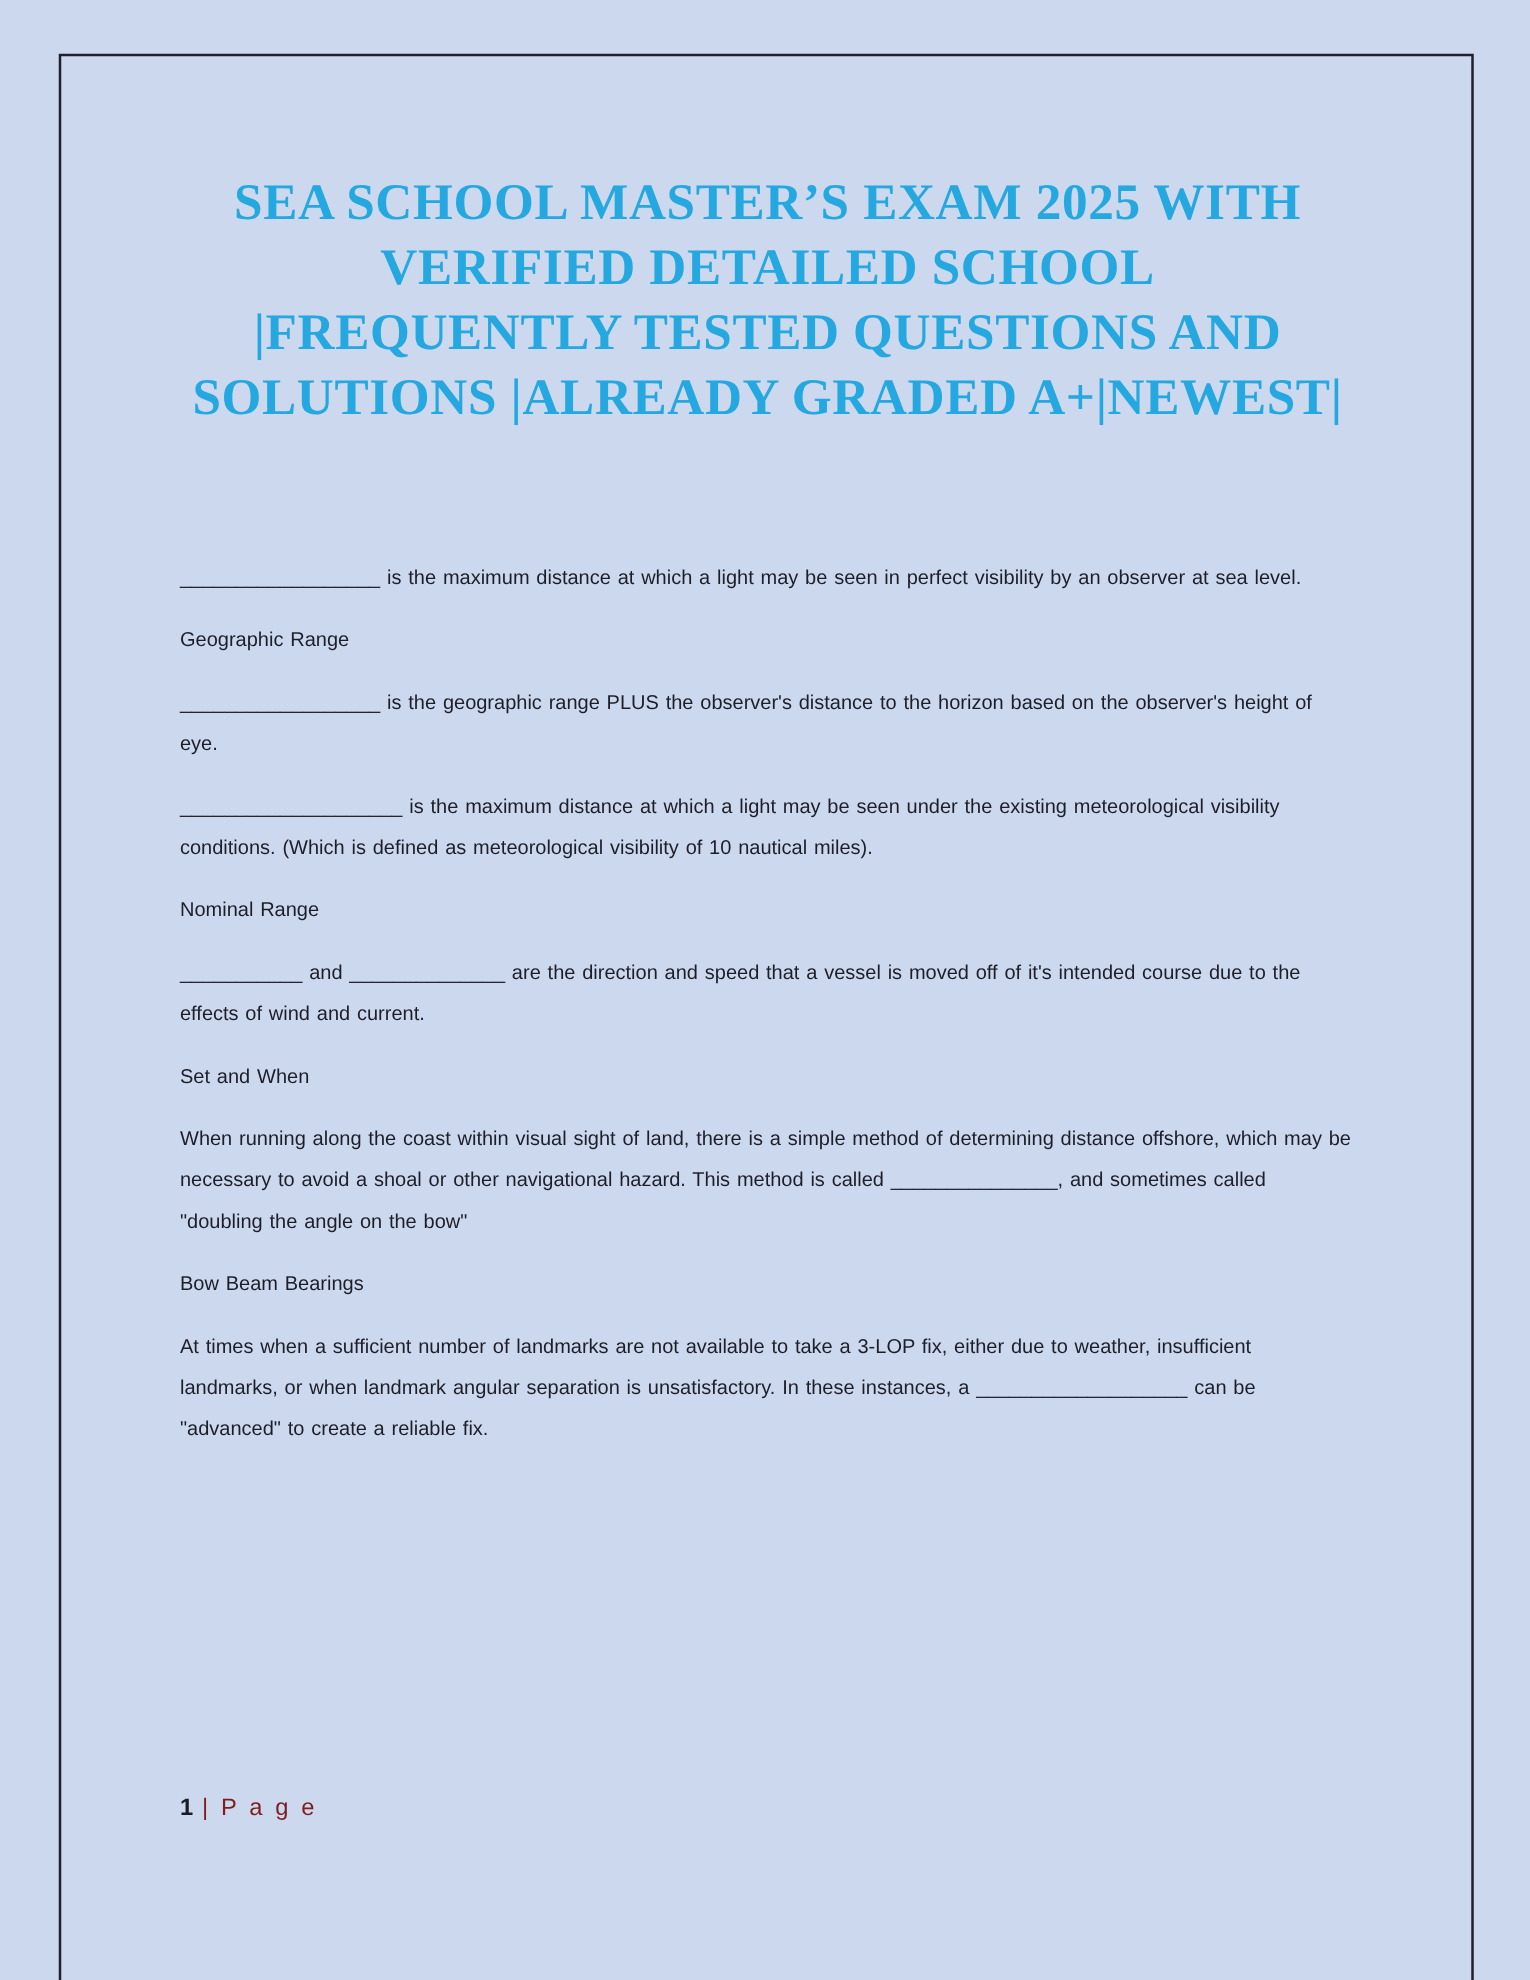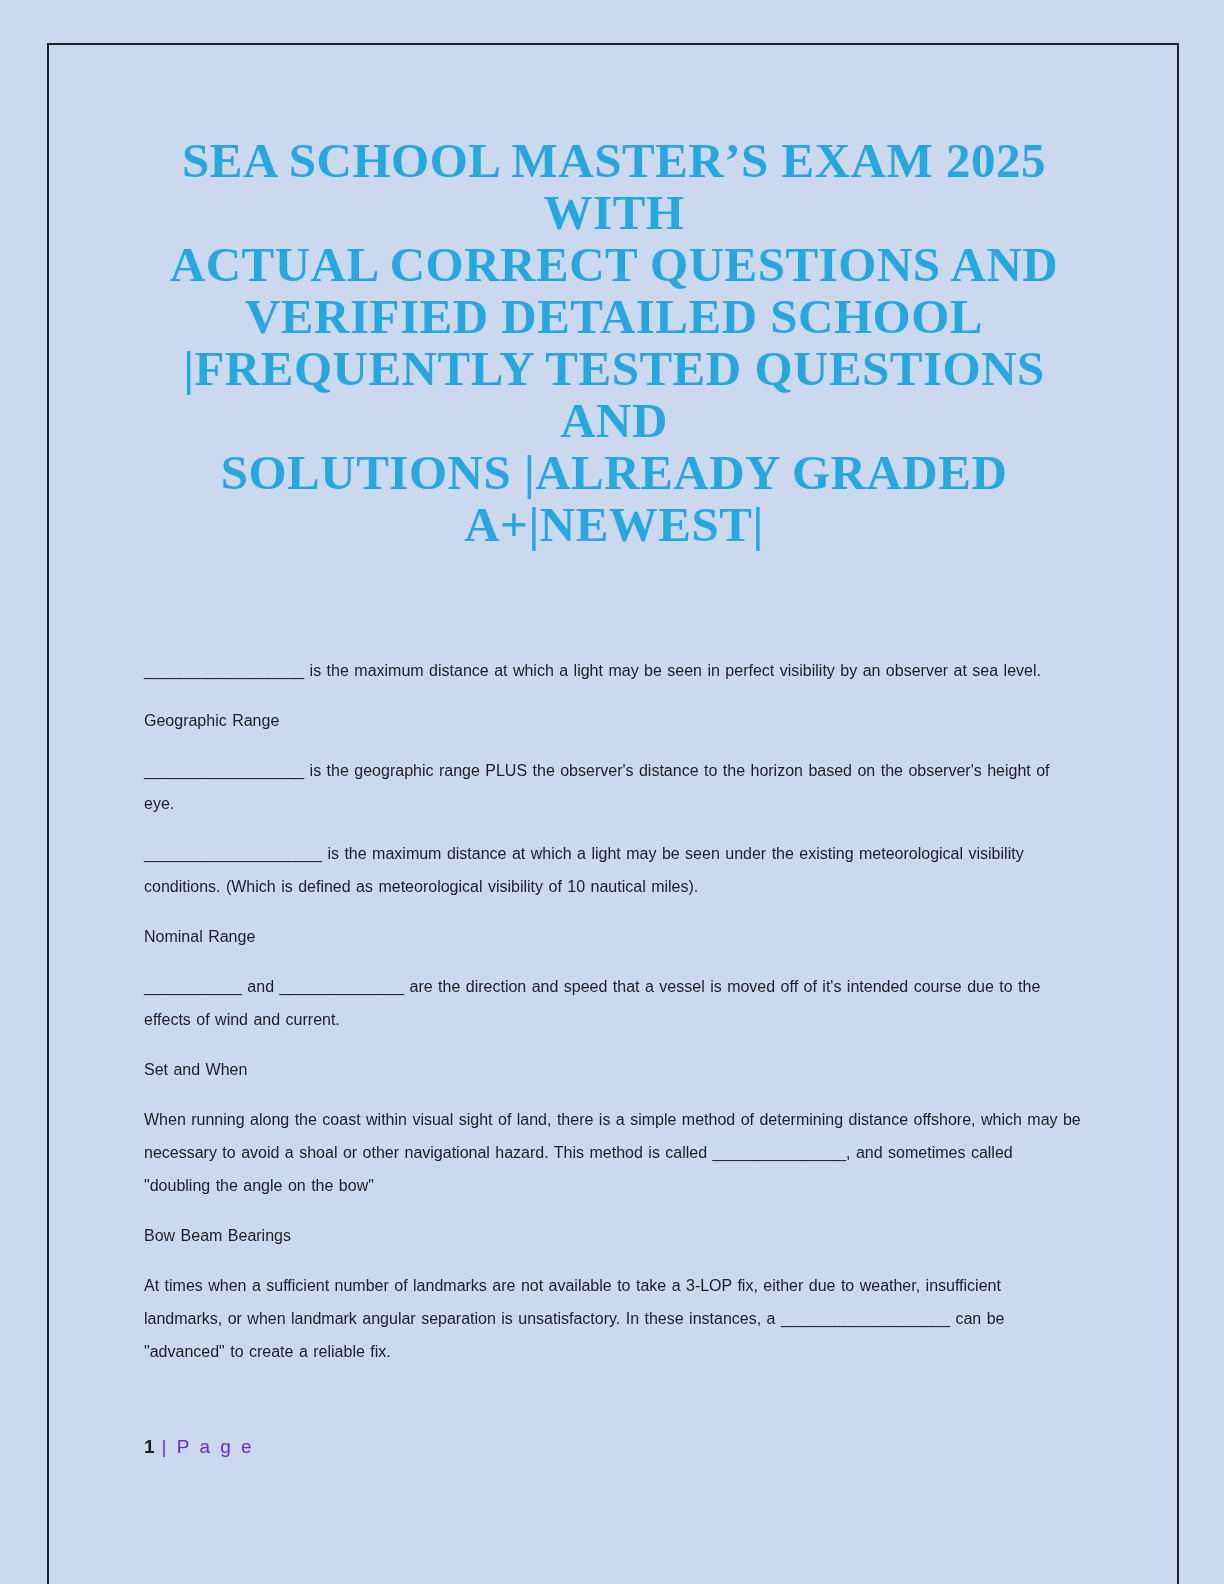--- a/index.html
+++ b/index.html
@@ -28,21 +28,21 @@
     position: absolute;
     left: 144px;
     top: 0;
     width: 940px;
   }
   .doc-title {
     margin: 135px 0 0 0;
     text-align: center;
     font-family: "Liberation Serif", serif;
     font-weight: bold;
-    font-size: 49px;
+    font-size: 41px;
     line-height: 52px;
     color: #25a8e0;
     letter-spacing: 0.5px;
   }
   .body-text {
     margin-top: 103px;
   }
   .body-text p {
     margin: 0 0 17px 0;
     font-size: 16px;
@@ -54,35 +54,34 @@
     position: absolute;
     left: 144px;
     top: 1436px;
     font-size: 19px;
   }
   .page-num {
     font-weight: bold;
     color: #1c1c24;
   }
   .page-label {
-    color: #6d28d9;
+    color: #7f1d1d;
     letter-spacing: 2.5px;
     margin-left: 7px;
   }
 </style>
 </head>
 <body>
 
 <div class="page-border"></div>
 
 <div class="content">
 
   <h1 class="doc-title">
     <div>SEA SCHOOL MASTER’S EXAM 2025 WITH</div>
-    <div>ACTUAL CORRECT QUESTIONS AND</div>
     <div>VERIFIED DETAILED SCHOOL</div>
     <div>|FREQUENTLY TESTED QUESTIONS AND</div>
     <div>SOLUTIONS |ALREADY GRADED A+|NEWEST|</div>
   </h1>
 
   <div class="body-text">
     <p>__________________ is the maximum distance at which a light may be seen in perfect visibility by an observer at sea level.</p>
     <p>Geographic Range</p>
     <p>__________________ is the geographic range PLUS the observer's distance to the horizon based on the observer's height of eye.</p>
     <p>____________________ is the maximum distance at which a light may be seen under the existing meteorological visibility conditions. (Which is defined as meteorological visibility of 10 nautical miles).</p>

